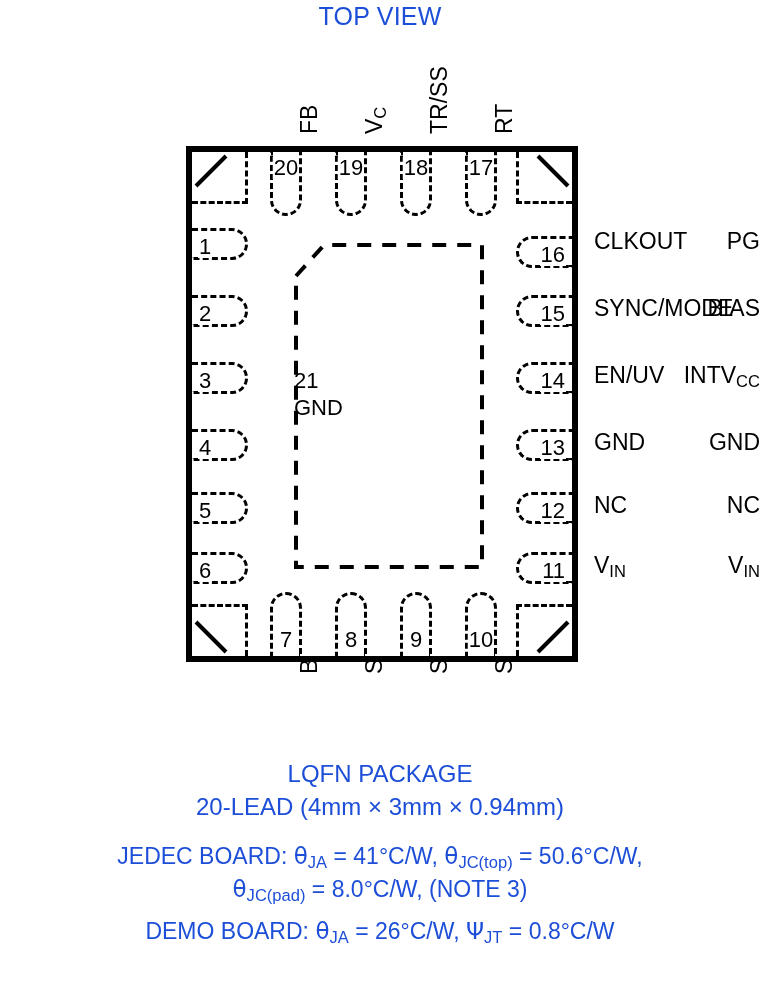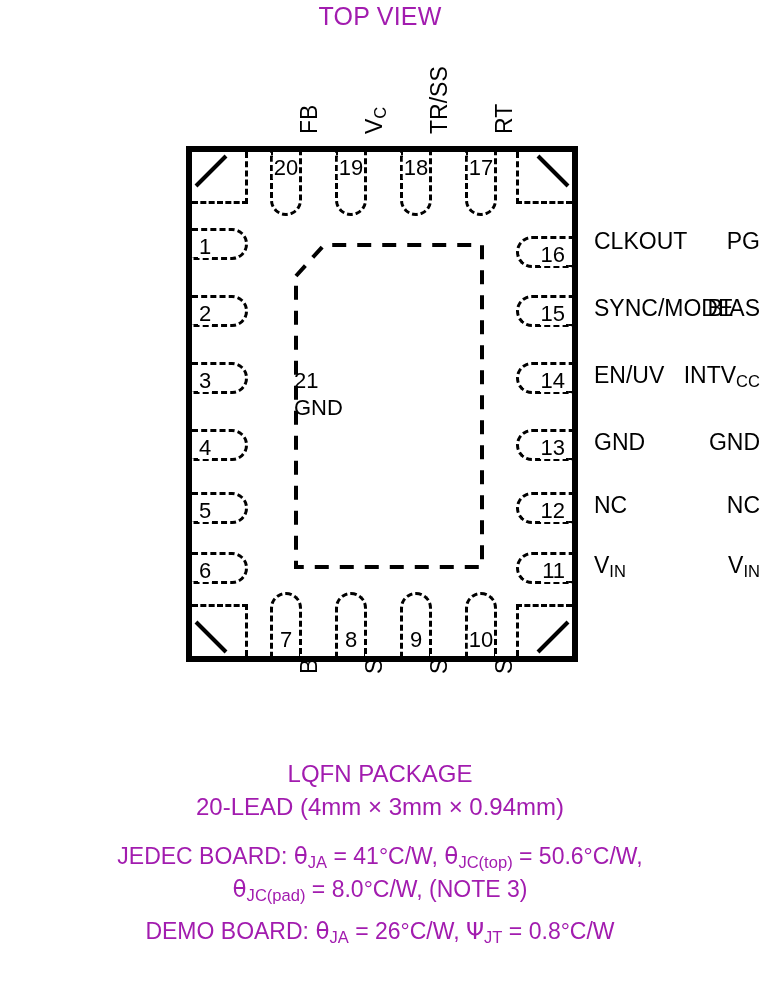--- a/index.html
+++ b/index.html
@@ -19,21 +19,21 @@
   #stage {
     position: absolute;
     left: 0; top: 0;
     width: 760px;
     height: 993px;
   }
 
   .txt {
     position: absolute;
     white-space: nowrap;
-    color: #a21caf;
+    color: #1d4ed8;
     line-height: 1;
   }
 
   
   #top-view-title {
     left: 0;
     top: 4px;
     width: 760px;
     text-align: center;
     font-size: 25px;

